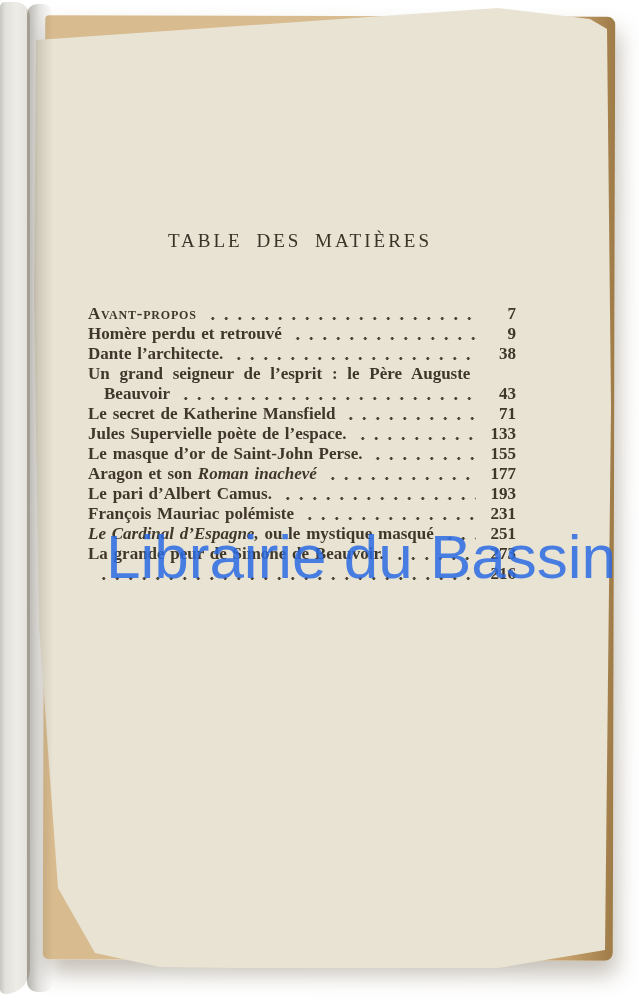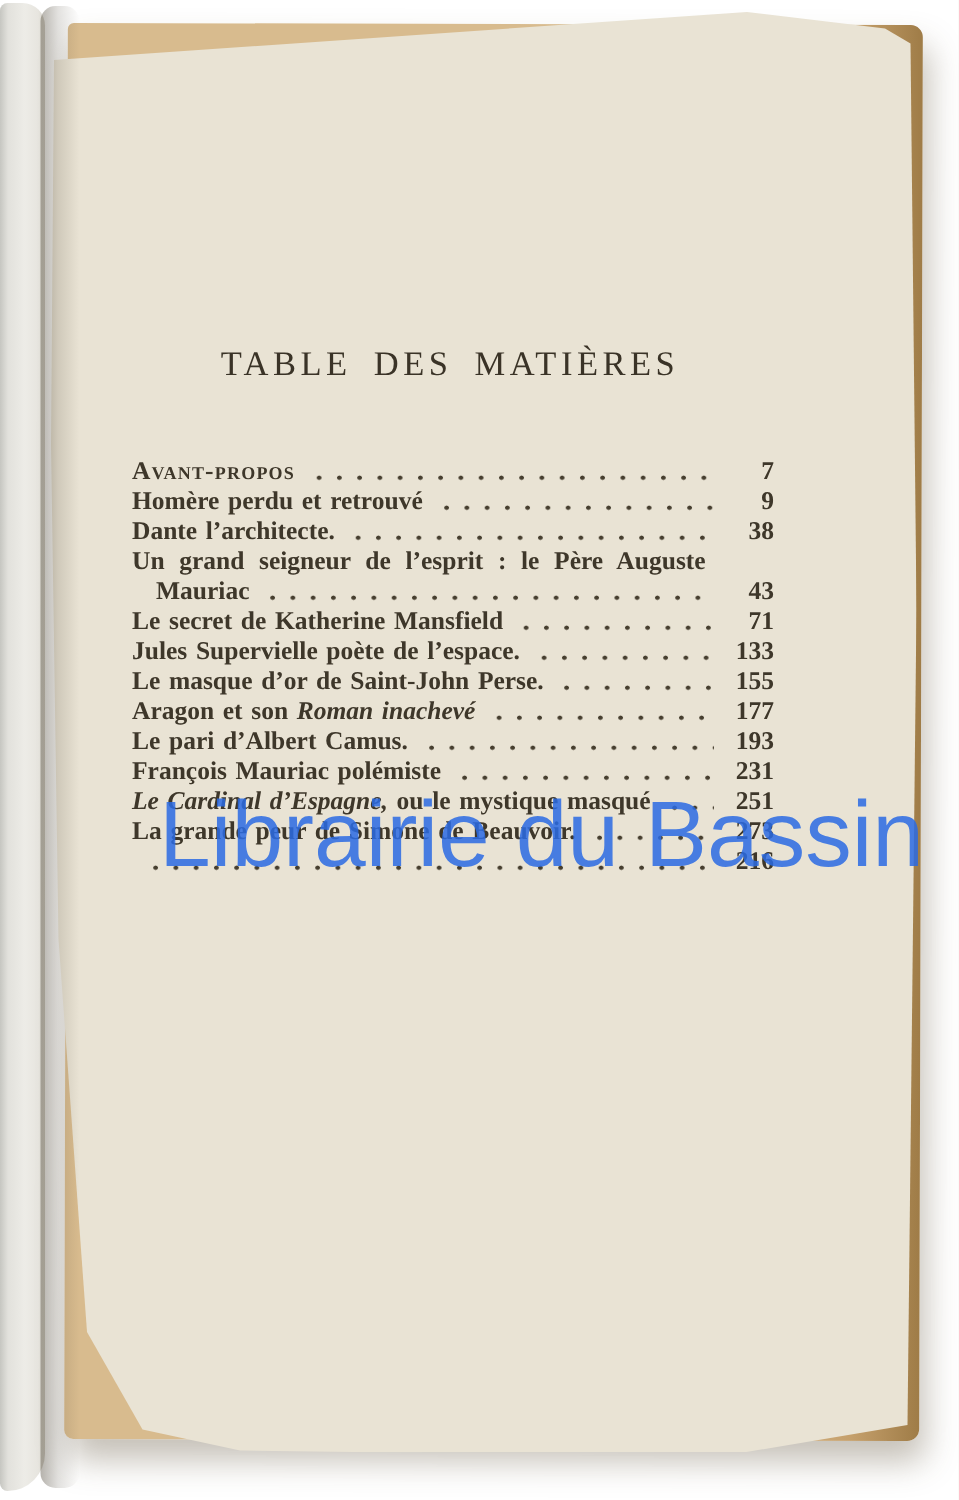--- a/index.html
+++ b/index.html
@@ -36,21 +36,21 @@
   }
   
   .gutter{
     position:absolute;left:27px;top:4px;width:26px;height:988px;
     background:linear-gradient(to right,rgba(62,54,38,0.38) 0%,rgba(62,54,38,0.15) 45%,rgba(62,54,38,0) 100%);
     border-radius:10px;
     pointer-events:none;
   }
   .toc-title{
     position:absolute;top:224px;left:50px;width:432px;
-    text-align:center;font-size:23px;letter-spacing:3px;word-spacing:6px;
+    text-align:center;font-size:19px;letter-spacing:3px;word-spacing:6px;
     color:#3a3327;
   }
   .toc-list{position:absolute;top:298px;left:54px;width:428px;font-weight:bold;}
   .toc-row{
     display:flex;align-items:baseline;height:20px;
     font-size:17px;line-height:20px;word-spacing:1.5px;white-space:nowrap;
   }
   .toc-row.indent .entry{padding-left:16px;}
   .toc-row.spread .entry{word-spacing:5.5px;}
   .entry .it{font-style:italic;}
@@ -91,21 +91,21 @@
         </div>
         <div class="toc-row">
           <span class="entry"><span>Dante l’architecte.</span></span>
           <span class="dots"></span>
           <span class="pagenum">38</span>
         </div>
         <div class="toc-row spread">
           <span class="entry"><span>Un grand seigneur de l’esprit : le Père Auguste</span></span>
         </div>
         <div class="toc-row indent">
-          <span class="entry"><span>Mauriac</span></span>
+          <span class="entry"><span>Beauvoir</span></span>
           <span class="dots"></span>
           <span class="pagenum">43</span>
         </div>
         <div class="toc-row">
           <span class="entry"><span>Le secret de Katherine Mansfield</span></span>
           <span class="dots"></span>
           <span class="pagenum">71</span>
         </div>
         <div class="toc-row">
           <span class="entry"><span>Jules Supervielle poète de l’espace.</span></span>

